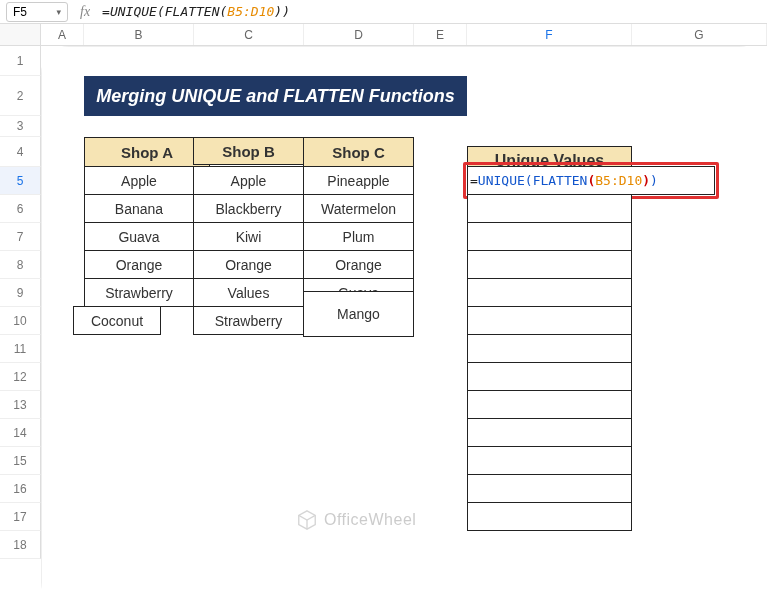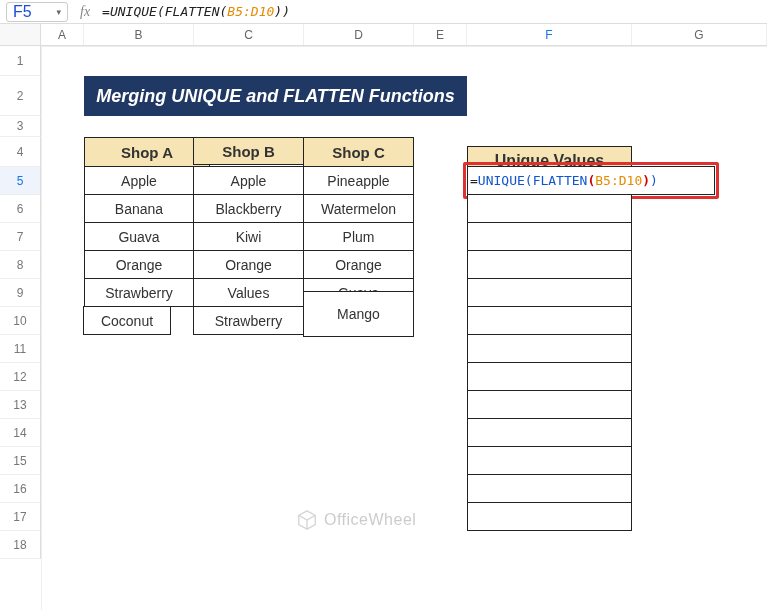--- a/index.html
+++ b/index.html
@@ -26,21 +26,21 @@
     width: 62px;
     height: 20px;
     border: 1px solid #ccc;
     border-radius: 3px;
     padding: 0 6px;
     display: flex;
     align-items: center;
     justify-content: space-between;
     background: #fff;
   }
-  .namebox span { font-size: 16px; color: #1d4ed8; }
+  .namebox span { font-size: 12px; color: #000000; }
   .namebox .caret { font-size: 9px; color: #666; }
   .fx {
     font-family: "Times New Roman", serif;
     font-style: italic;
     font-size: 14px;
     color: #888;
     padding: 0 6px;
   }
   .formula-text {
     font-family: Consolas, monospace;
@@ -96,20 +96,21 @@
     border-right: 1px solid #ddd;
     background: #fff;
   }
   .rowh.active { color: #1a73e8; background: #eef3fc; }
   .cells {
     position: relative;
     flex: 1;
     background-image:
       linear-gradient(#eee 1px, transparent 1px),
       linear-gradient(90deg, #eee 1px, transparent 1px);
+    border-radius: 28px;
   }
   .abs { position: absolute; }
 
   .titlebar {
     background: #203864;
     color: #fff;
     font-weight: bold;
     font-style: italic;
     font-size: 18px;
     display: flex;
@@ -251,21 +252,21 @@
       <div class="abs cell" style="left:262px;top:176px;width:111px;height:29px">Plum</div>
 
       <div class="abs cell" style="left:43px;top:204px;width:110px;height:29px">Orange</div>
       <div class="abs cell" style="left:152px;top:204px;width:111px;height:29px">Orange</div>
       <div class="abs cell" style="left:262px;top:204px;width:111px;height:29px">Orange</div>
 
       <div class="abs cell" style="left:43px;top:232px;width:110px;height:29px">Strawberry</div>
       <div class="abs cell" style="left:152px;top:232px;width:111px;height:29px">Values</div>
       <div class="abs cell" style="left:262px;top:232px;width:111px;height:29px">Guava</div>
 
-      <div class="abs cell" style="left:42px;top:260px;width:88px;height:29px">Coconut</div>
+      <div class="abs cell" style="left:32px;top:260px;width:88px;height:29px">Coconut</div>
       <div class="abs cell" style="left:152px;top:260px;width:111px;height:29px">Strawberry</div>
       <div class="abs cell" style="left:262px;top:245px;width:111px;height:46px">Mango</div>
 
       <div class="abs uniq-head" style="left:426px;top:100px;width:165px;height:30px">Unique Values</div>
 
       <div class="abs formula-cell" style="left:426px;top:120px;width:248px;height:29px">
         <span class="eq">=</span>
           <span class="fn">UNIQUE</span>
           <span class="paren1">(</span>
           <span class="fn">FLATTEN</span>

